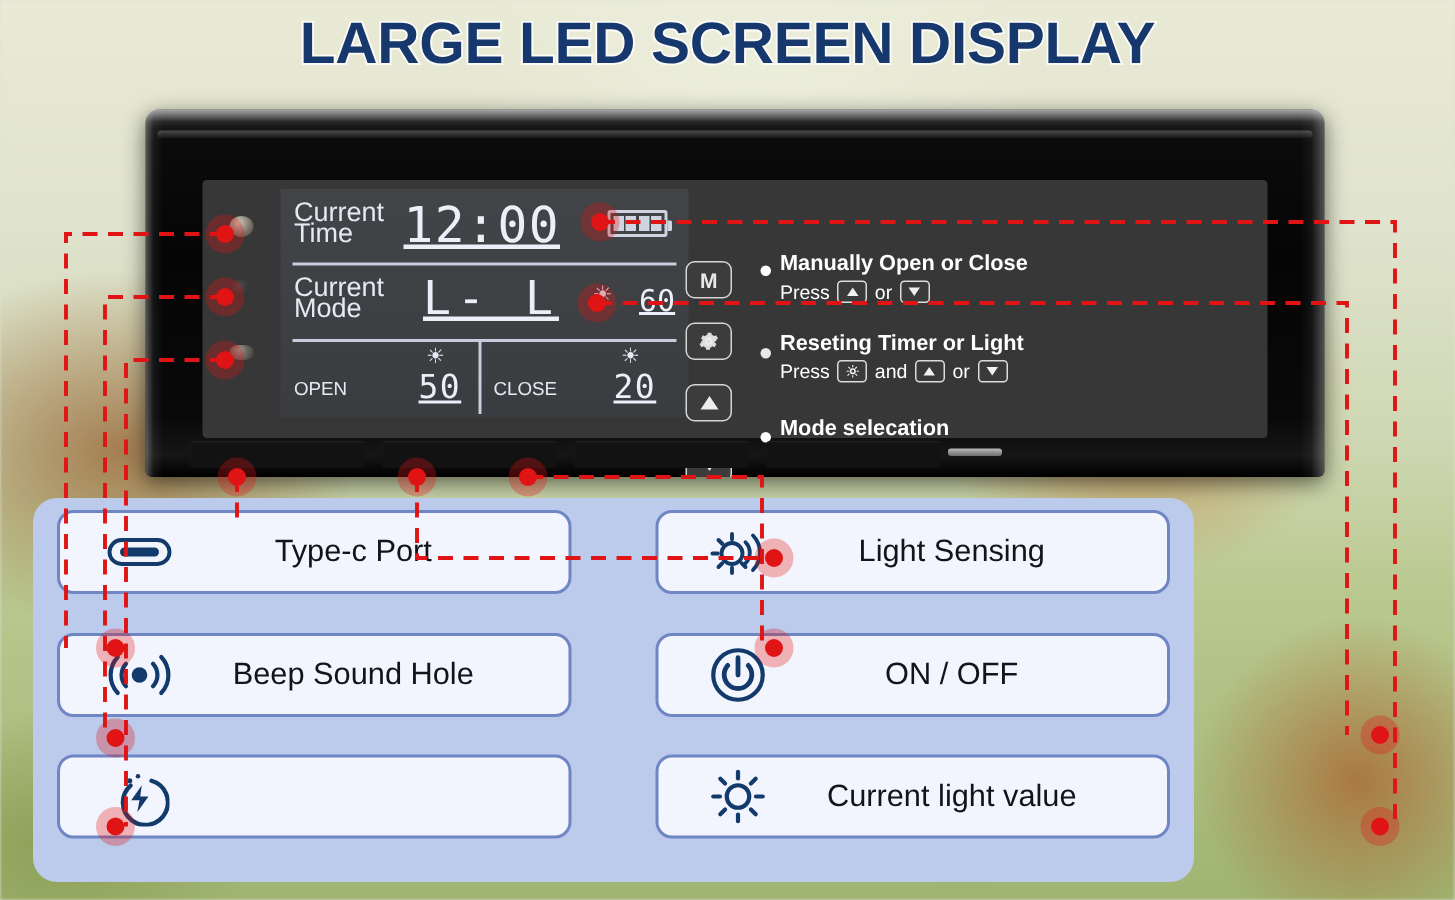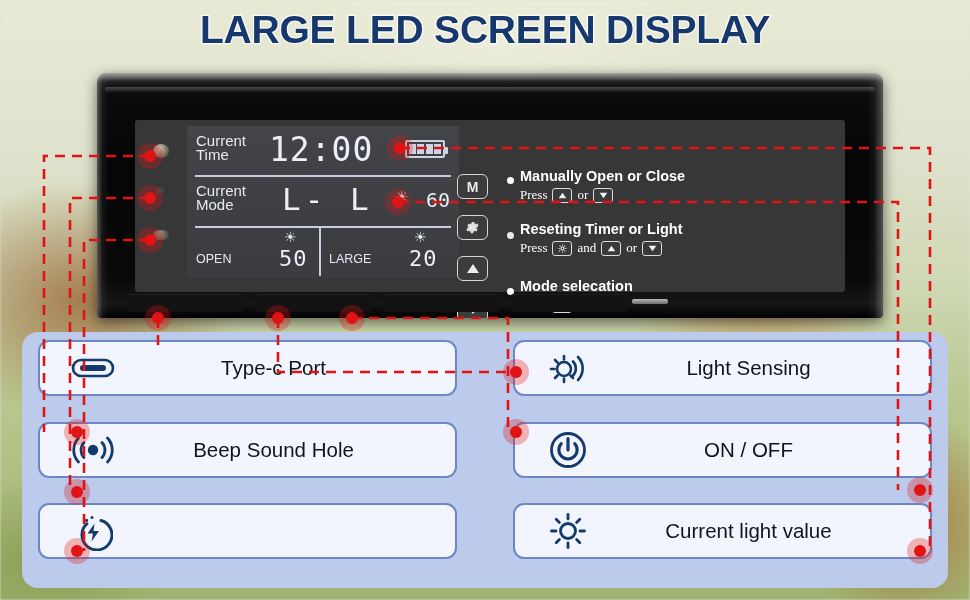--- a/index.html
+++ b/index.html
@@ -106,35 +106,36 @@
     background: linear-gradient(180deg,#434448,#3b3c40);
     color: #dfe3ef;
   }
   .lcd-divider { position:absolute; left:8px; width:256px; height:2px;
                  background:#c8ccdd; }
   #lcd-div-1 { top: 49px; }
   #lcd-div-2 { top: 100px; }
 
   .lcd-label {
     position: absolute;
-    font-size: 15px;
+    font-size: 18px;
     line-height: 14px;
     color: #e6e9f2;
   }
   #lbl-current-time { left: 9px; top: 8px;  width: 62px; }
   #lbl-current-mode { left: 9px; top: 58px; width: 62px; }
   #lbl-open  { left: 9px;  top: 126px; font-size: 12.5px; }
   #lbl-close { left: 142px;top: 126px; font-size: 12.5px; }
 
   .seg {
     position: absolute;
     font-family: "DejaVu Sans Mono", monospace;
     color: #eceff8;
     font-weight: normal;
     letter-spacing: 1px;
+    text-decoration: underline;
   }
   #seg-time { left: 82px; top: 4px; font-size: 33px; }
   #seg-mode { left: 95px; top: 55px; font-size: 31px; letter-spacing: 4px; }
   #seg-light-value { left: 225px; top: 62px; font-size: 20px; letter-spacing: 0; margin-left: 14px; }
   #seg-open-value  { left: 92px;  top: 120px; font-size: 22px; }
   #seg-close-value { left: 222px; top: 120px; font-size: 22px; }
 
   .sun-glyph {
     position: absolute;
     color: #e6eaf4;
@@ -182,21 +183,21 @@
   #btn-gear { left: 322px; top: 95px; }
   #btn-up   { left: 322px; top: 136px; }
   #btn-down { left: 322px; top: 177px; }
   .dev-btn svg { display:block; }
 
   
   .instr { position: absolute; color: #fff; }
   .instr-title { font-size: 14.5px; font-weight: bold; white-space: nowrap; }
   .instr-sub {
     font-size: 13px; margin-top: 3px;
-    display: flex; align-items: center; gap: 5px; white-space: nowrap; font-family: Liberation Serif, serif;
+    display: flex; align-items: center; gap: 5px; white-space: nowrap;
   }
   #instr-1 { left: 385px; top: 48px; }
   #instr-2 { left: 385px; top: 101px; }
   #instr-3 { left: 385px; top: 158px; }
 
   .keycap {
     display: inline-flex; align-items: center; justify-content: center;
     min-width: 20px; height: 15px; padding: 0 3px;
     border: 1.3px solid #dcdcdc; border-radius: 3px;
     font-size: 10px; font-weight: bold; line-height: 1;
@@ -219,21 +220,21 @@
   #bottom-tab {
     position:absolute; right: 215px; bottom: 14px;
     width: 36px; height: 5px; border-radius: 2px;
     background: linear-gradient(180deg,#b9b9b9,#6e6e6e);
   }
 
   
   #panel {
     position: absolute;
     left: 22px; top: 332px;
-    width: 926px; height: 256px;
+    width: 774px; height: 256px;
     background: #bccaeb;
     border-radius: 16px;
     z-index: 4;
   }
   #cards {
     position: absolute; inset: 0;
     display: grid;
     grid-template-columns: 1fr 1fr;
     column-gap: 56px;
     row-gap: 5px;
@@ -315,21 +316,21 @@
         <div>Mode</div>
       </div>
       <div class="seg" id="seg-mode">L- L</div>
       <div class="sun-glyph" id="sun-mode">☀</div>
       <div class="seg" id="seg-light-value">60</div>
 
       <div class="lcd-label" id="lbl-open">OPEN</div>
       <div class="sun-glyph" id="sun-open">☀</div>
       <div class="seg" id="seg-open-value">50</div>
 
-      <div class="lcd-label" id="lbl-close">LARGE</div>
+      <div class="lcd-label" id="lbl-close">CLOSE</div>
       <div class="sun-glyph" id="sun-close">☀</div>
       <div class="seg" id="seg-close-value">20</div>
     </div>
 
     <div class="dev-btn" id="btn-m">
       <span>M</span>
     </div>
     <div class="dev-btn" id="btn-gear">
       <svg width="15" height="15" viewBox="0 0 24 24">
         <path fill="#ededed" d="M12 8.2a3.8 3.8 0 100 7.6 3.8 3.8 0 000-7.6zm0 5.8a2 2 0 110-4 2 2 0 010 4z"></path>

